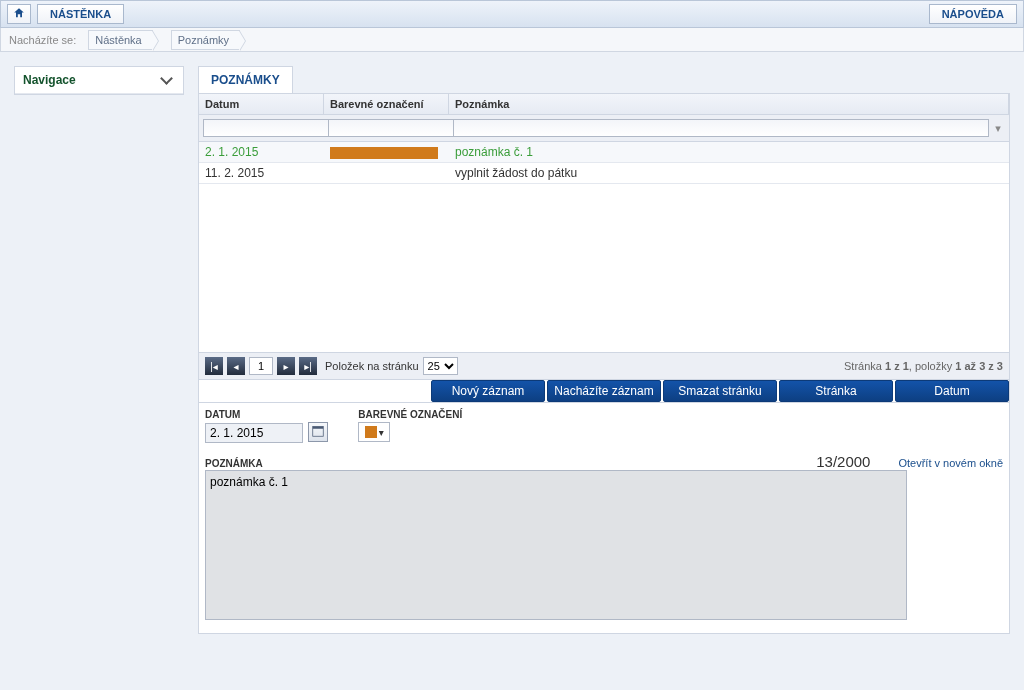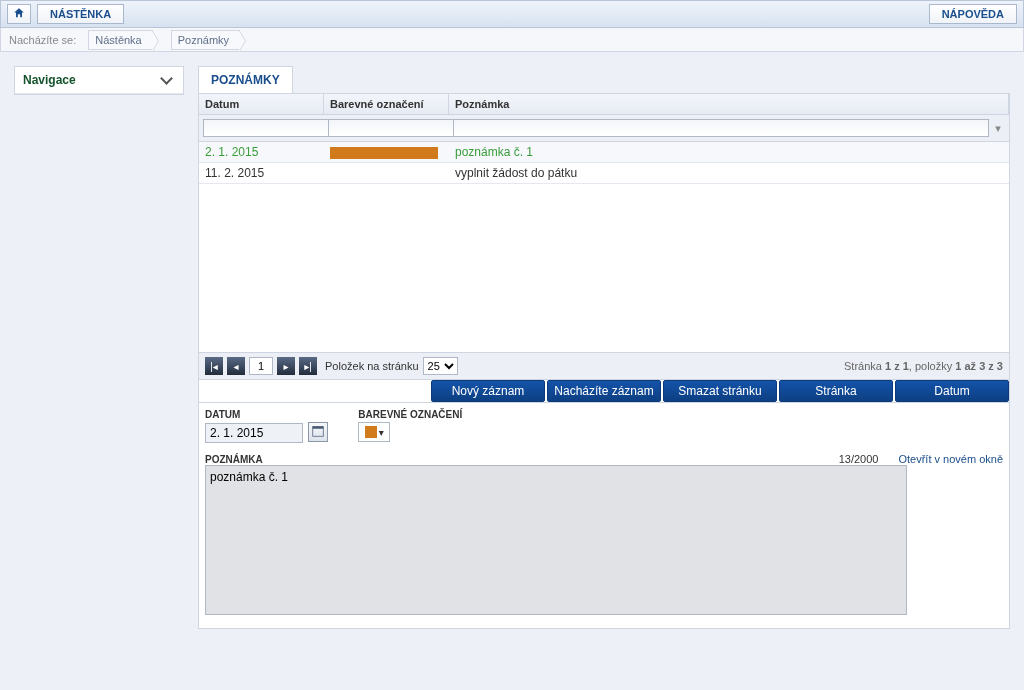--- a/index.html
+++ b/index.html
@@ -248,21 +248,21 @@
     font-size: 10px;
   }
   .color-dd .chip { width: 12px; height: 12px; background: #d07a1b; }
 
   .note-head {
     display: flex;
     align-items: baseline;
     margin-top: 10px;
     font-size: 10px;
   }
-  .note-head .count { margin-left: auto; margin-right: 20px; color: #333; font-size: 11px; }
+  .note-head .count { margin-left: auto; margin-right: 28px; color: #333; font-size: 15px; }
   .note-head .openlink { color: #1a4e8c; cursor: pointer; font-size: 11px; }
   .bigtext {
     width: 702px;
     height: 150px;
     border: 1px solid #b0b8c6;
     background: #e0e2e5;
     font-size: 12px;
     padding: 4px;
     resize: none;
   }

